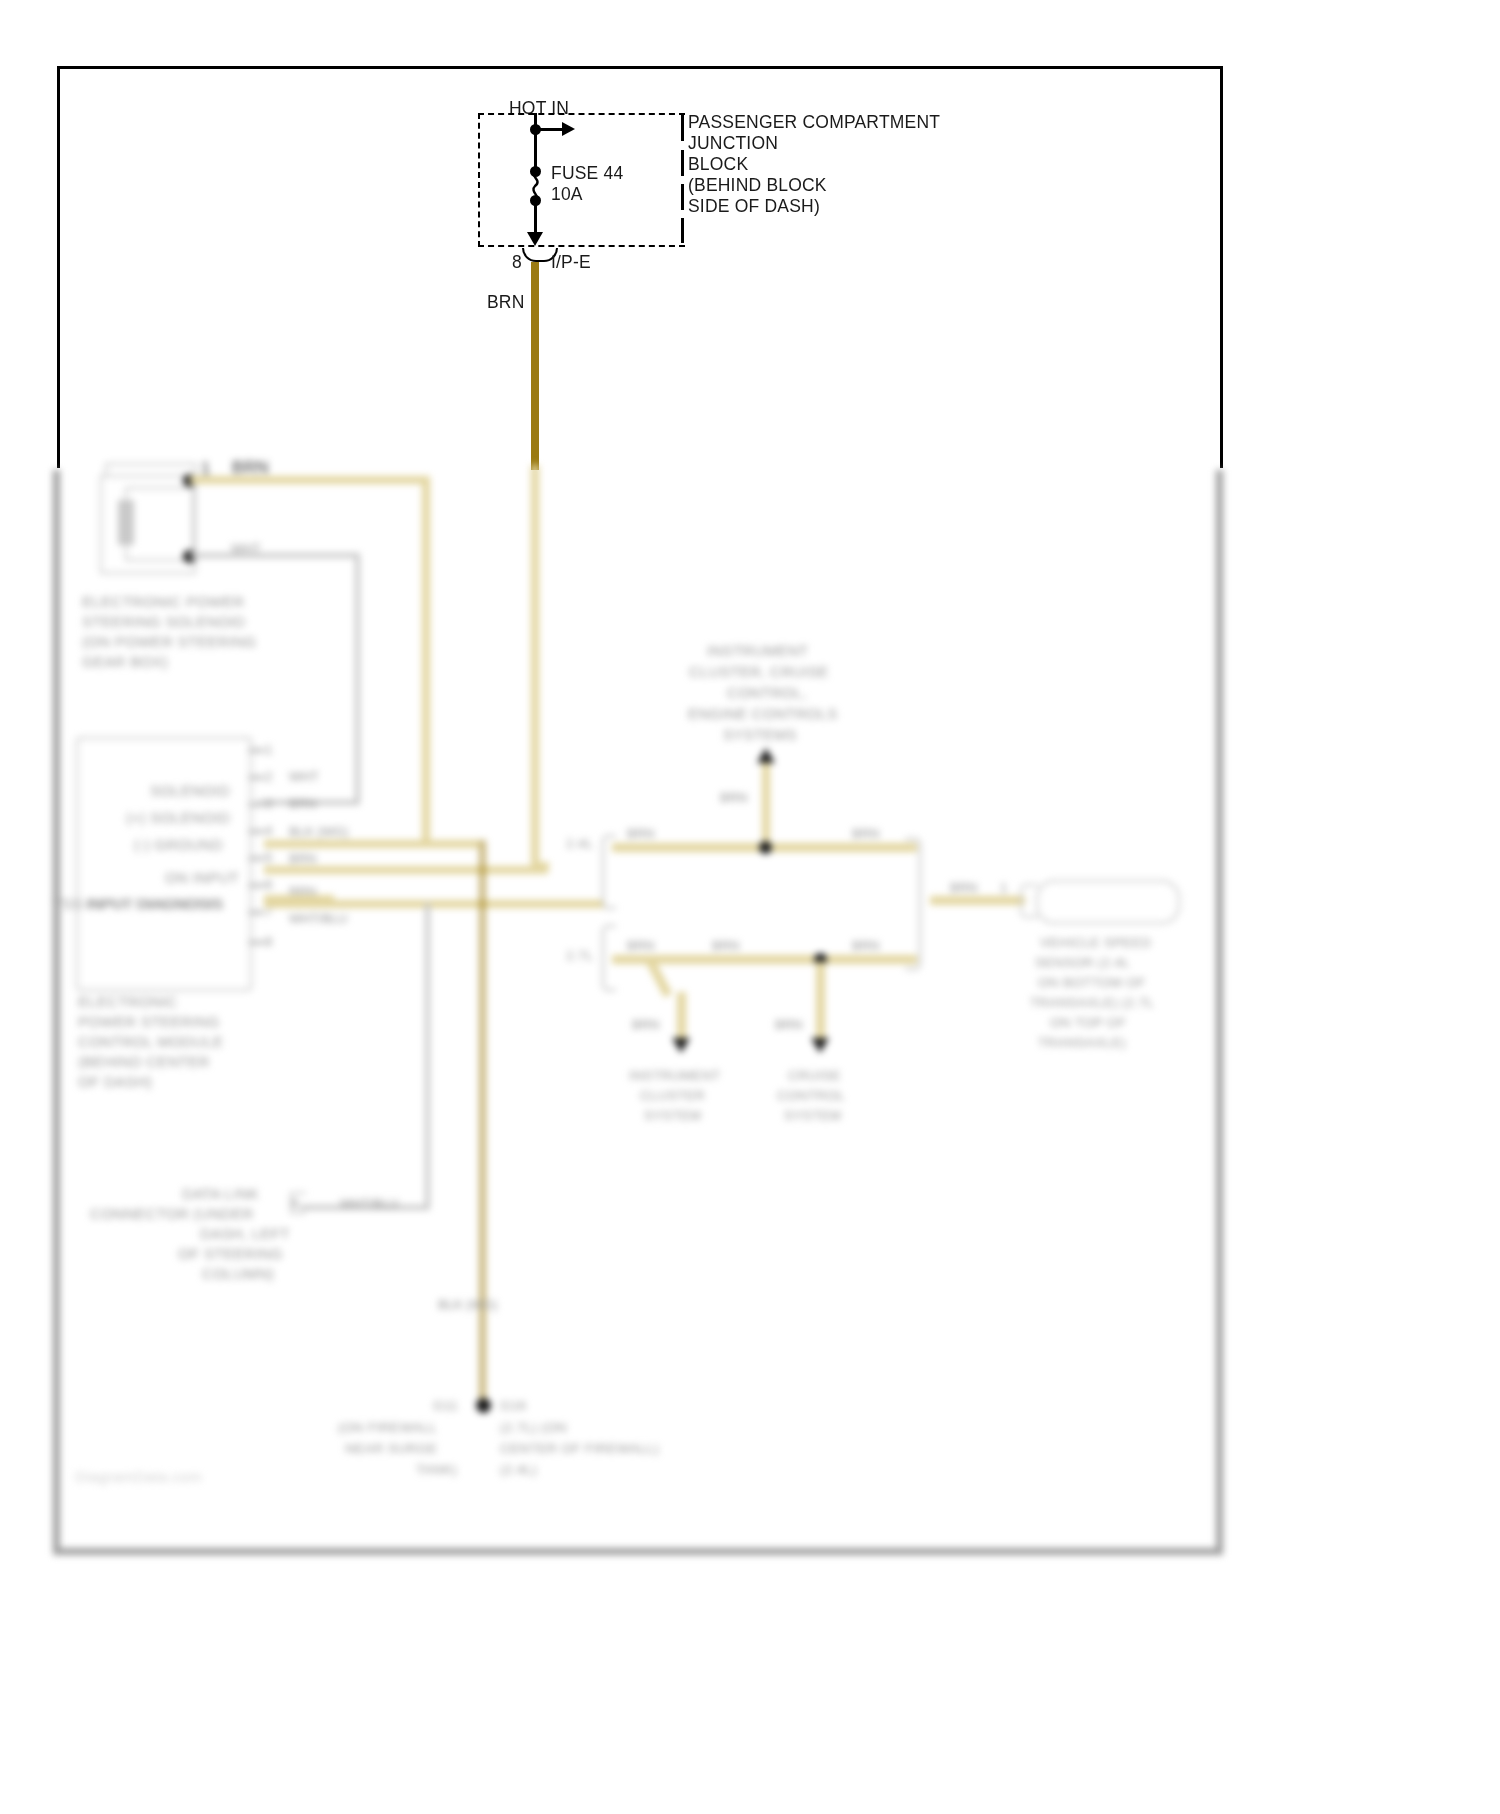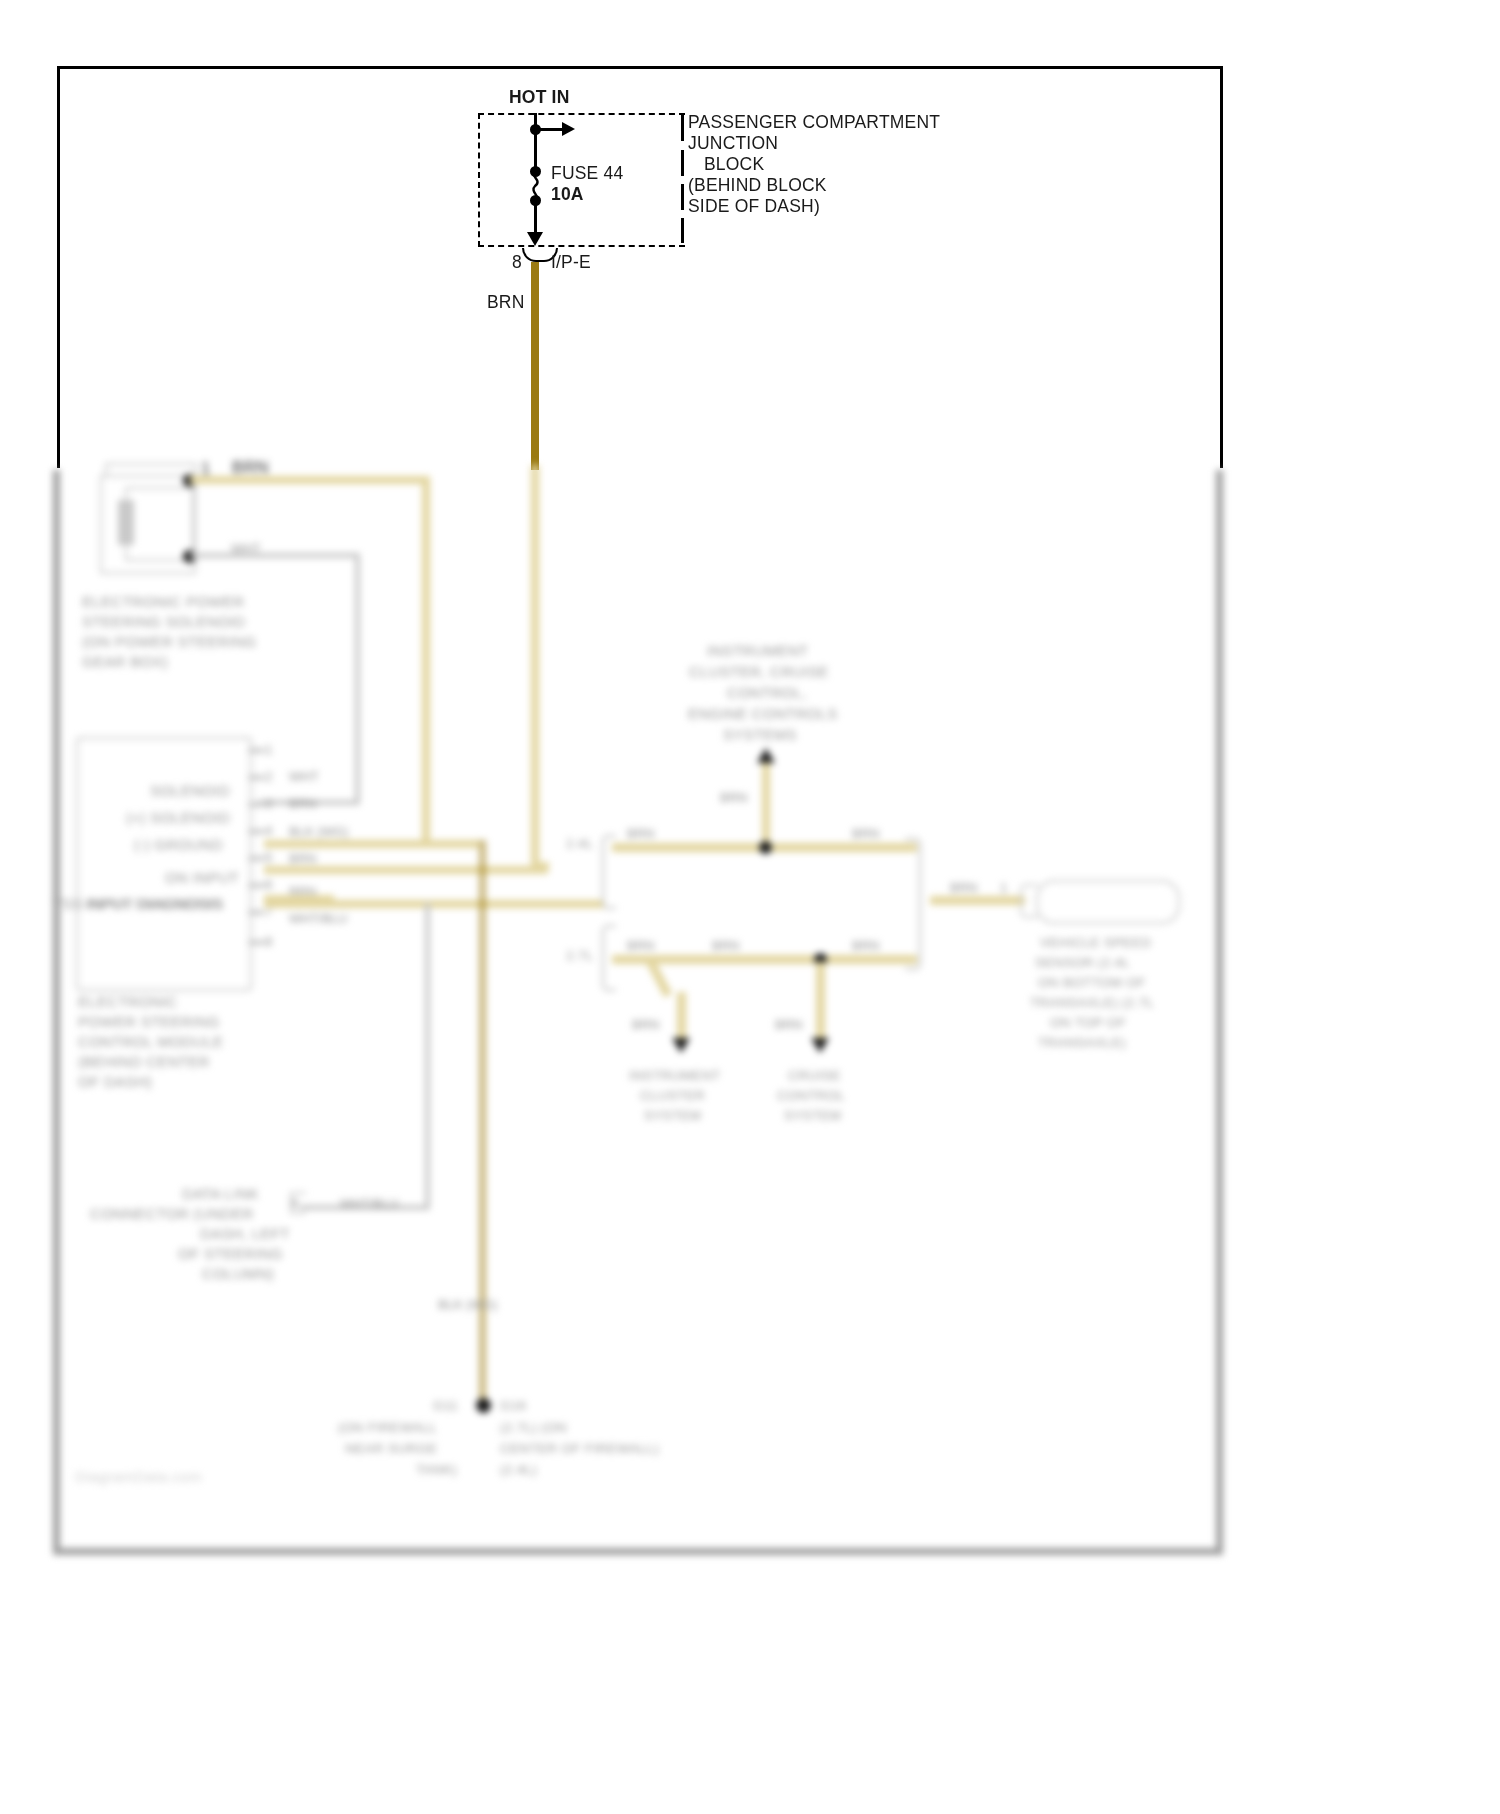--- a/index.html
+++ b/index.html
@@ -72,21 +72,21 @@
 <body>
 
 <div id="page">
 
   <div id="sharp">
 
     <div class="frame-top"></div>
     <div class="frame-left-sharp"></div>
     <div class="frame-right-sharp"></div>
 
-    <div class="lbl" style="left:509px;top:87px;font-weight:bold;">HOT IN</div>
+    <div class="lbl" style="left:509px;top:98px;">HOT IN</div>
 
     <div class="jb"></div>
 
     <div style="position:absolute;left:681px;top:115px;width:2.5px;height:26px;background:#000;"></div>
     <div style="position:absolute;left:681px;top:150px;width:2.5px;height:26px;background:#000;"></div>
     <div style="position:absolute;left:681px;top:184px;width:2.5px;height:26px;background:#000;"></div>
     <div style="position:absolute;left:681px;top:218px;width:2.5px;height:25px;background:#000;"></div>
 
     <div class="vline" style="left:534px;top:113px;width:2.5px;height:60px;"></div>
     <div class="vline" style="left:534px;top:200px;width:2.5px;height:38px;"></div>
@@ -95,27 +95,27 @@
     <div class="vline" style="left:535px;top:128px;width:28px;height:2.5px;"></div>
     <div class="arrow-r" style="left:562px;top:122px;"></div>
 
     <div class="dot" style="left:530px;top:166px;"></div>
     <div class="dot" style="left:530px;top:195px;"></div>
     <svg class="fuse-z" width="26" height="34" viewBox="0 0 26 34">
       <path d="M8 1 C 2 6, 16 10, 8 16 C 2 22, 16 27, 8 33" stroke="#000" stroke-width="2.4" fill="none"></path>
     </svg>
 
     <div class="lbl" style="left:551px;top:163px;">FUSE 44</div>
-    <div class="lbl" style="left:551px;top:184px;font-weight:bold;">10A</div>
+    <div class="lbl" style="left:551px;top:184px;">10A</div>
 
     <div class="arrow-d" style="left:527px;top:232px;"></div>
 
     <div class="lbl" style="left:688px;top:112px;">PASSENGER COMPARTMENT</div>
     <div class="lbl" style="left:688px;top:133px;">JUNCTION</div>
-    <div class="lbl" style="left:688px;top:154px;margin-left:16px;">BLOCK</div>
+    <div class="lbl" style="left:688px;top:154px;">BLOCK</div>
     <div class="lbl" style="left:688px;top:175px;">(BEHIND BLOCK</div>
     <div class="lbl" style="left:688px;top:196px;">SIDE OF DASH)</div>
 
     <div class="conn-saddle"></div>
     <div class="lbl" style="left:512px;top:252px;">8</div>
     <div class="lbl" style="left:551px;top:252px;">I/P-E</div>
 
     <div class="lbl" style="left:487px;top:292px;">BRN</div>
 
     <div class="w-brn" style="left:531px;top:262px;width:8px;height:208px;"></div>

